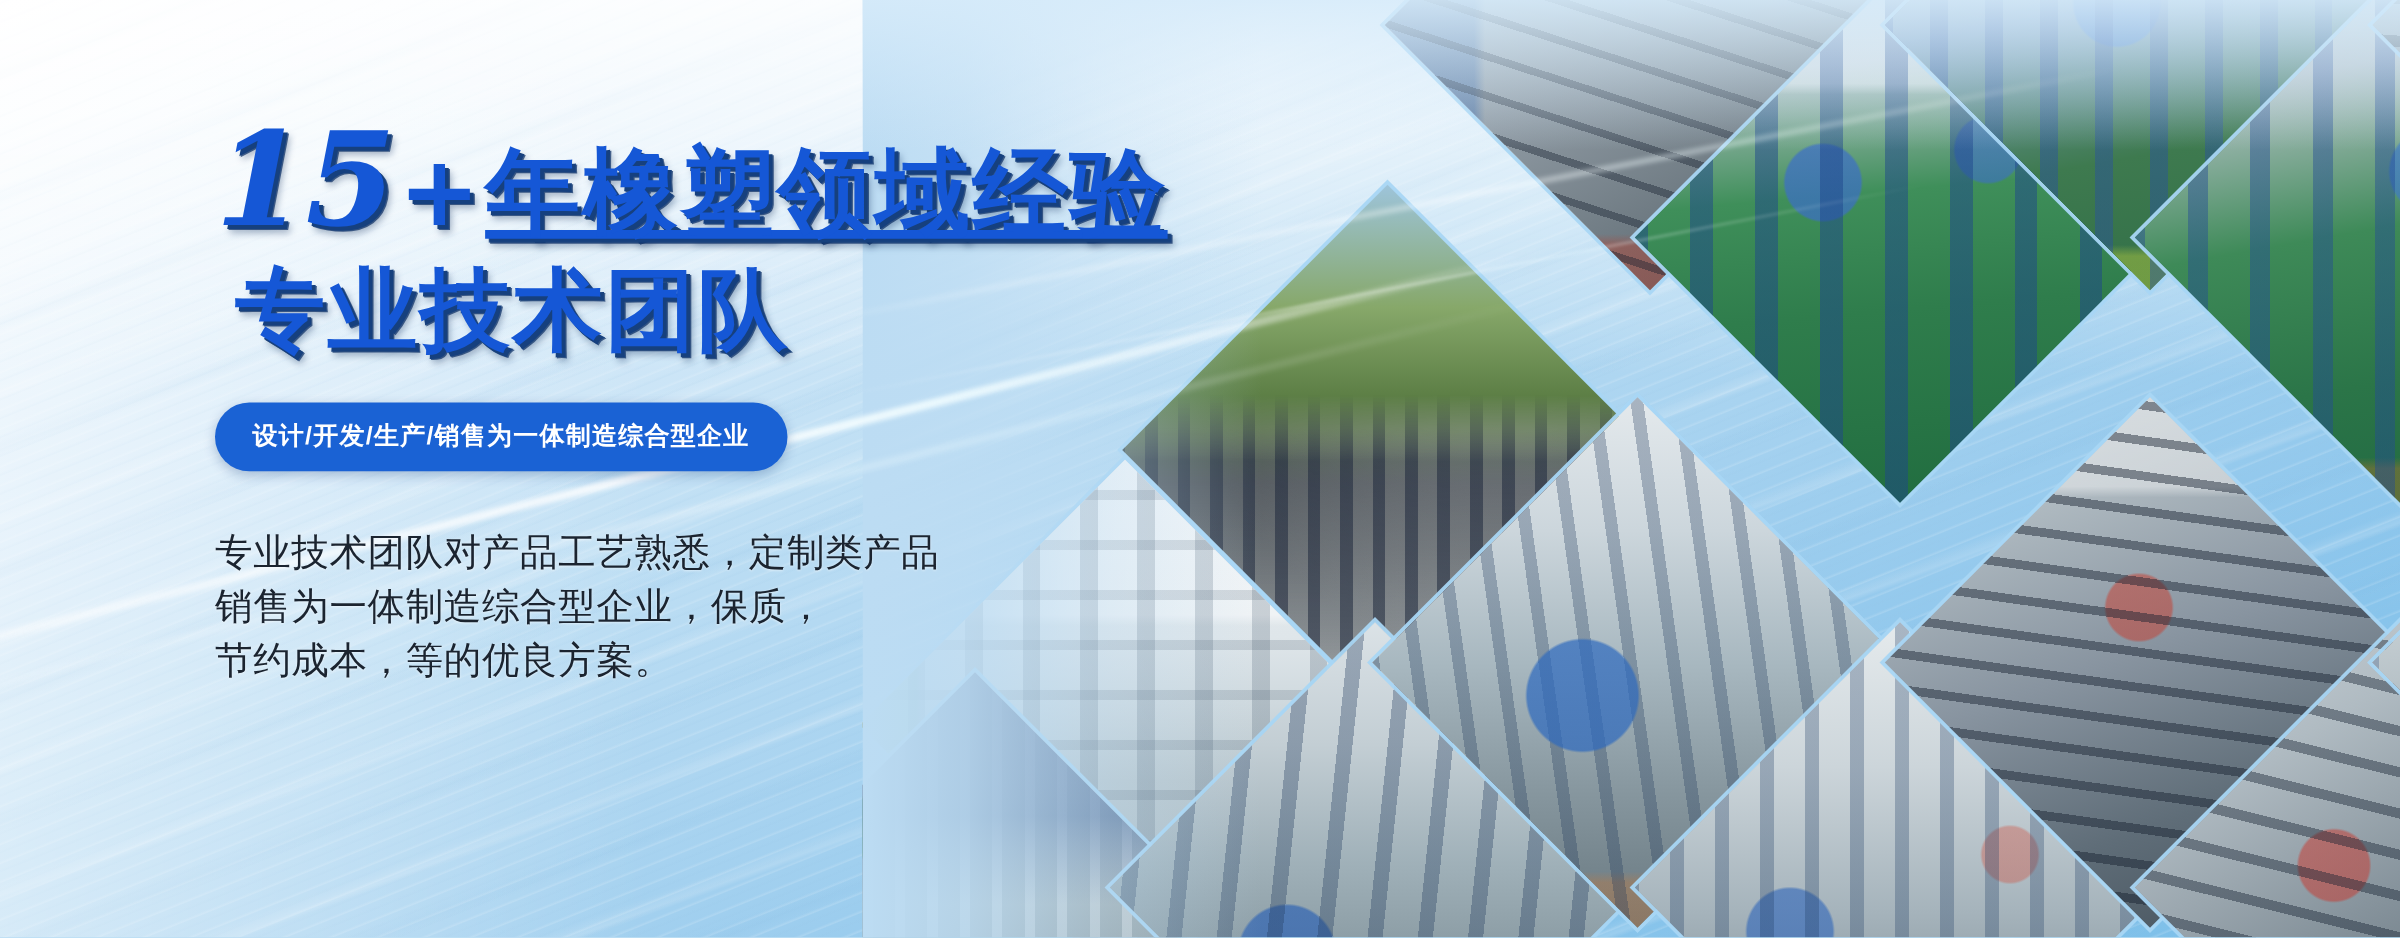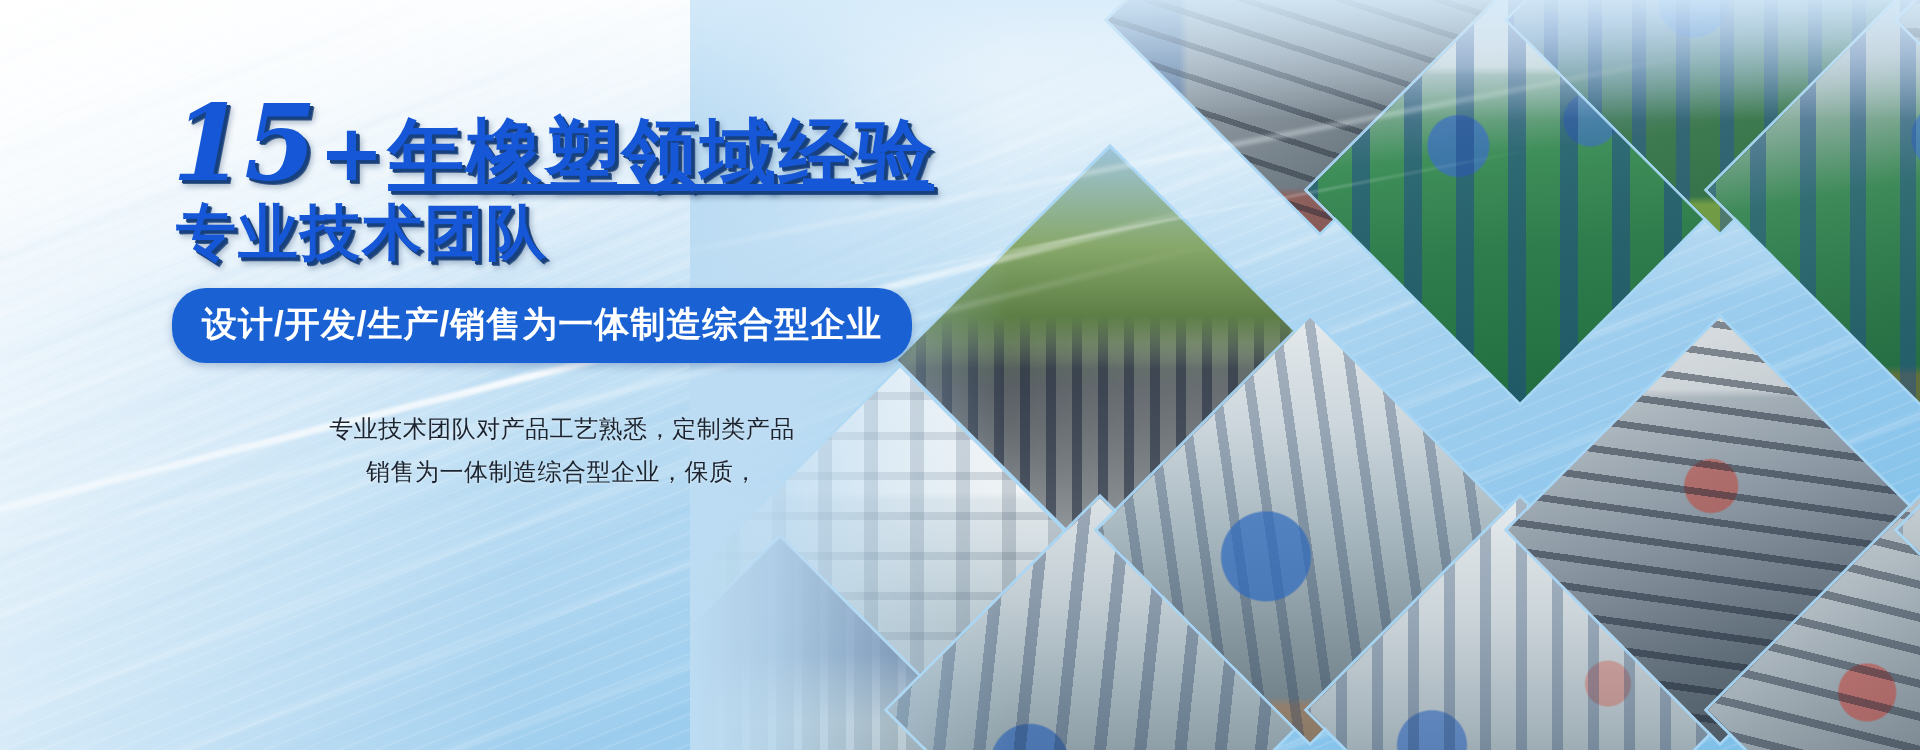--- a/index.html
+++ b/index.html
@@ -222,44 +222,43 @@
     margin-right:2px;
   }
   .headline .plus{
     font-family:"DejaVu Sans","Liberation Sans",sans-serif;
     font-size:78px;
     font-style:normal;
     margin:0 2px 0 0;
   }
   .headline .cn{font-size:76px;text-decoration:underline;}
   #line1{margin:0 0 6px 0;display:flex;align-items:baseline;}
-  #line2{font-size:60px;margin:4px;}
+  #line2{font-size:72px;margin:16px;}
 
   .badge{
     display:inline-block;
     margin-top:22px;
     background:#1a62d4;
     color:#ffffff;
-    font-size:35px;
+    font-size:20px;
     font-weight:bold;
     letter-spacing:1px;
     padding:13px 30px 15px 30px;
     border-radius:34px;
     white-space:nowrap;
     box-shadow:0 3px 9px rgba(14,54,120,.28);
   }
 
   .para{
     margin-top:44px;
     color:#1b2430;
-    font-size:24px;
+    font-size:30px;
     line-height:43px;
     letter-spacing:.5px;
     text-shadow:0 1px 2px rgba(255,255,255,.55);
-    text-align:center;
   }
   .para div{white-space:nowrap;}
 </style>
 </head>
 <body>
 
 <div id="banner">
 
   <div class="streaks fine"></div>
   <div class="streaks broad"></div>
@@ -326,16 +325,17 @@
         <span class="cn">年橡塑领域经验</span>
     </div>
 
     <div class="headline" id="line2">专业技术团队</div>
 
     <div class="badge">设计/开发/生产/销售为一体制造综合型企业</div>
 
     <div class="para">
       <div>专业技术团队对产品工艺熟悉，定制类产品</div>
       <div>销售为一体制造综合型企业，保质，</div>
+      <div>节约成本，等的优良方案。</div>
     </div>
 
   </div>
 </div>
 
 </body></html>

